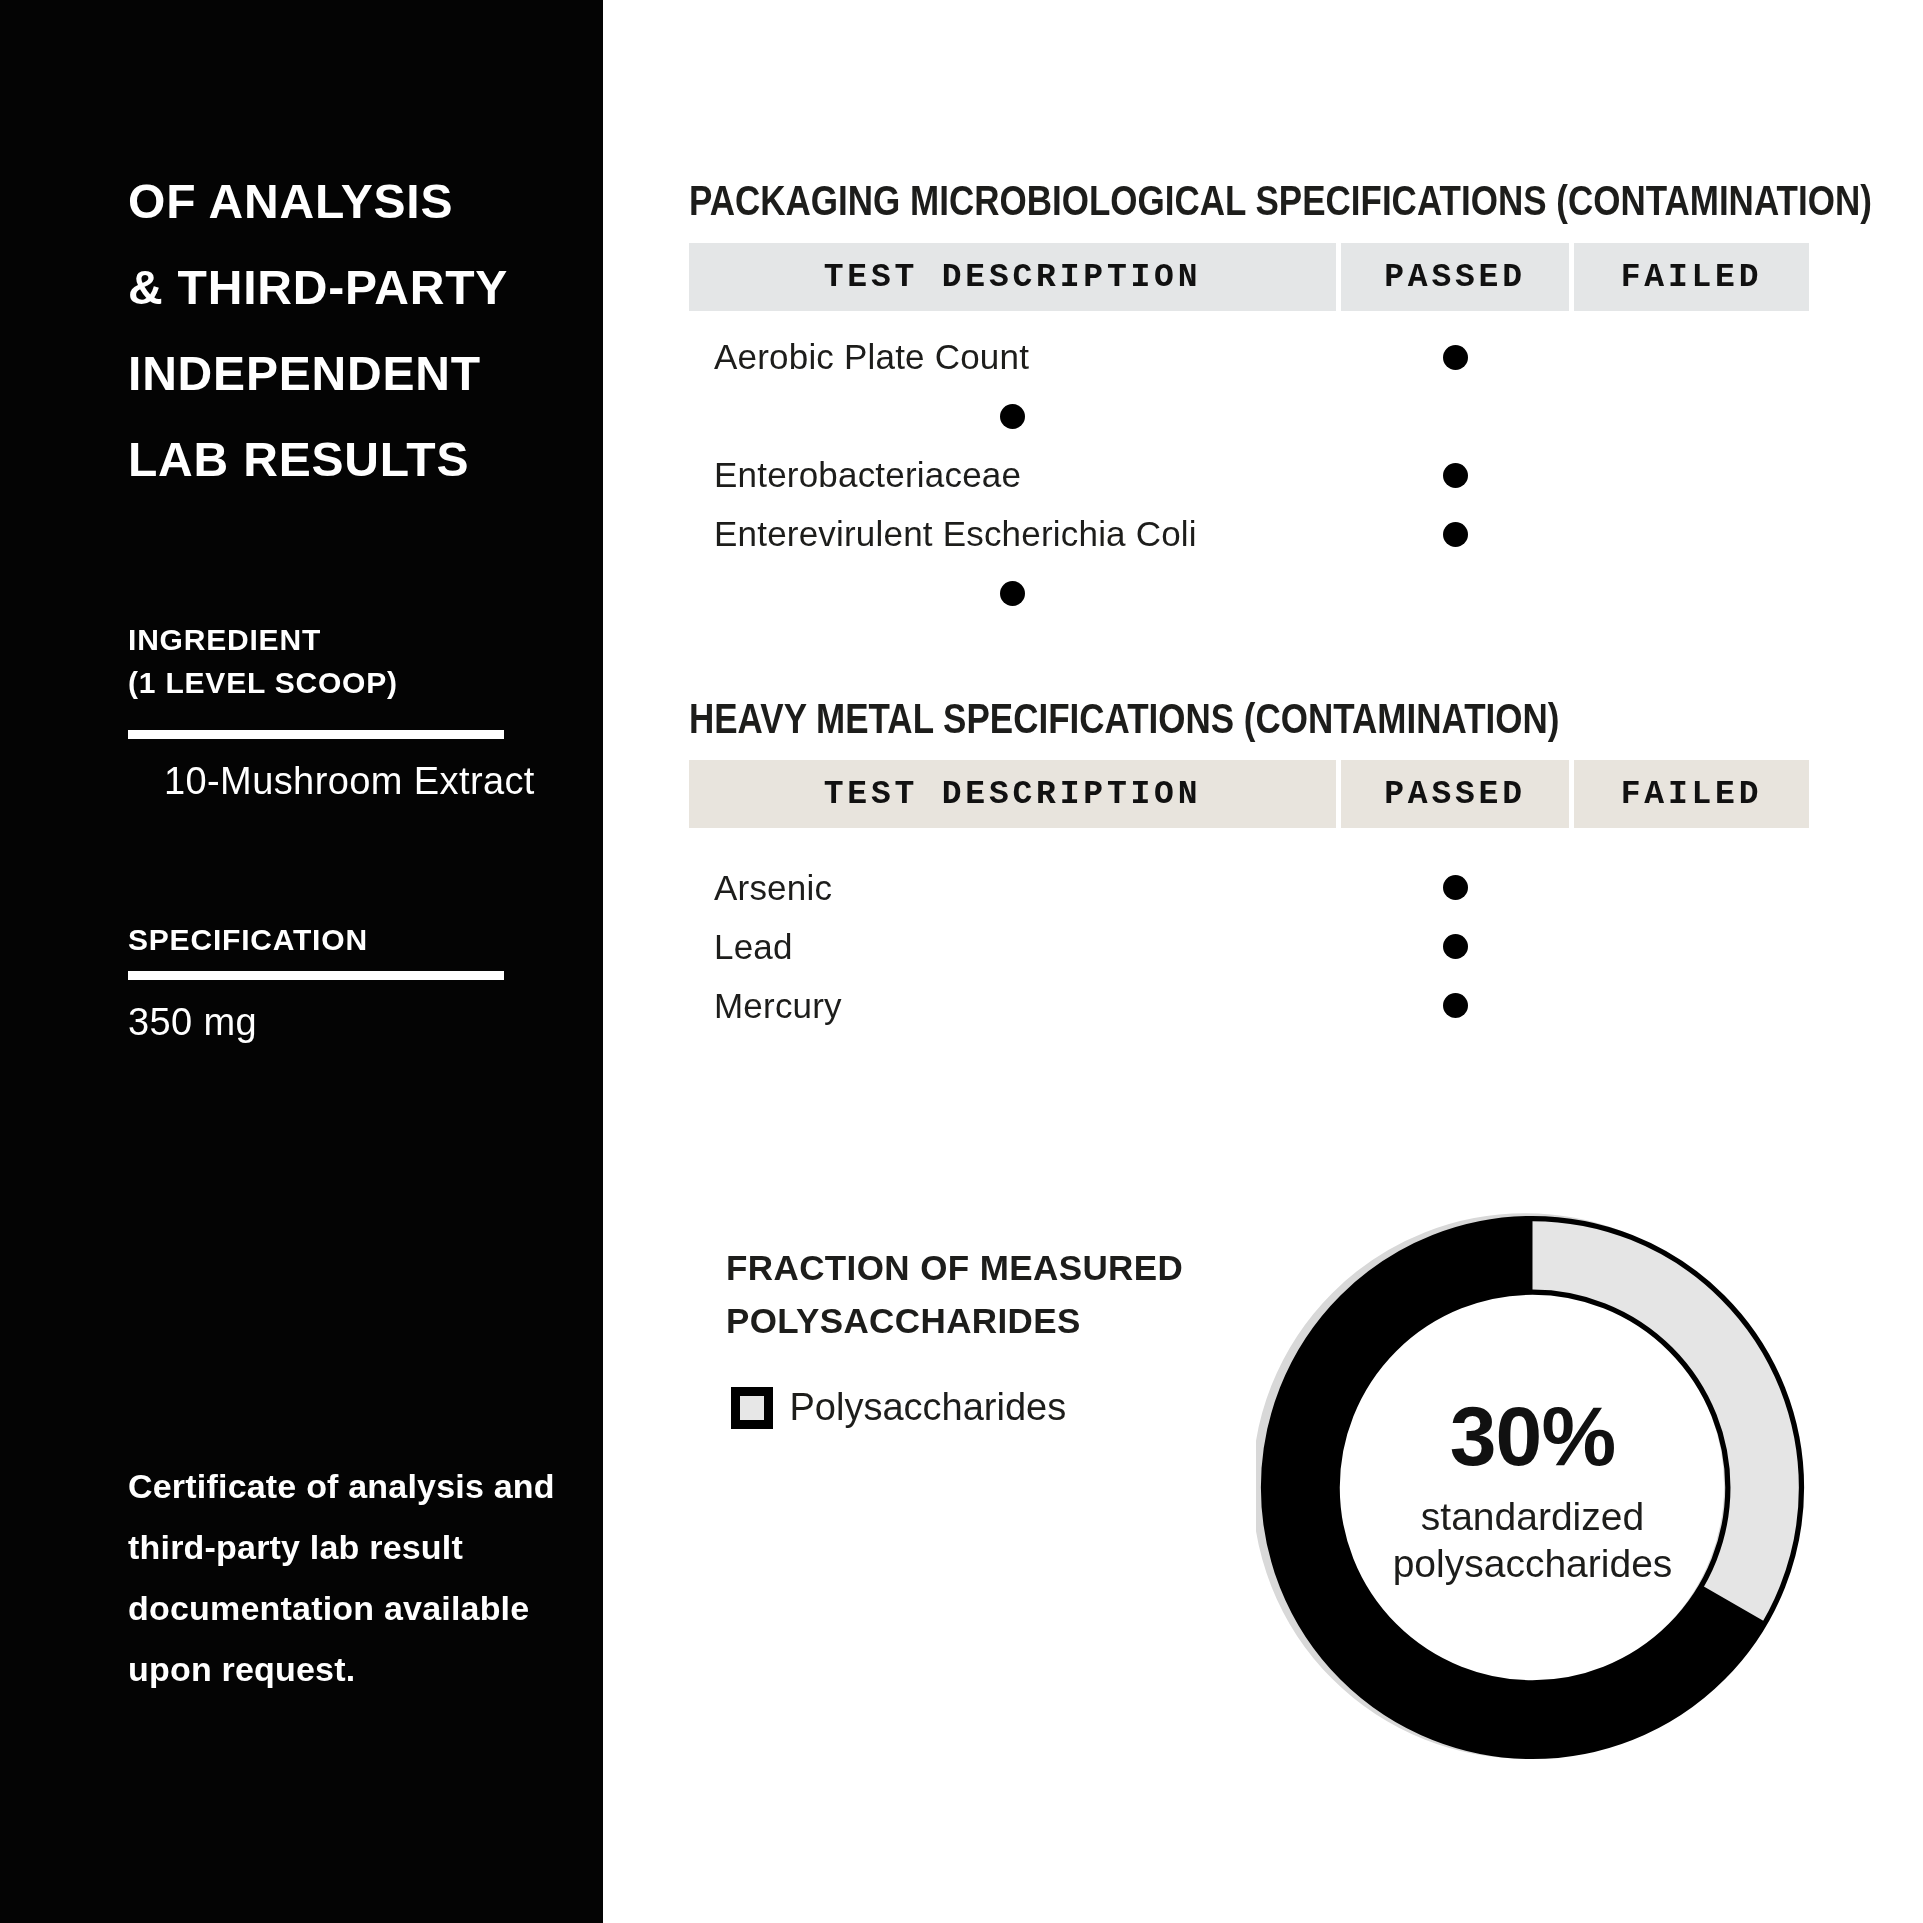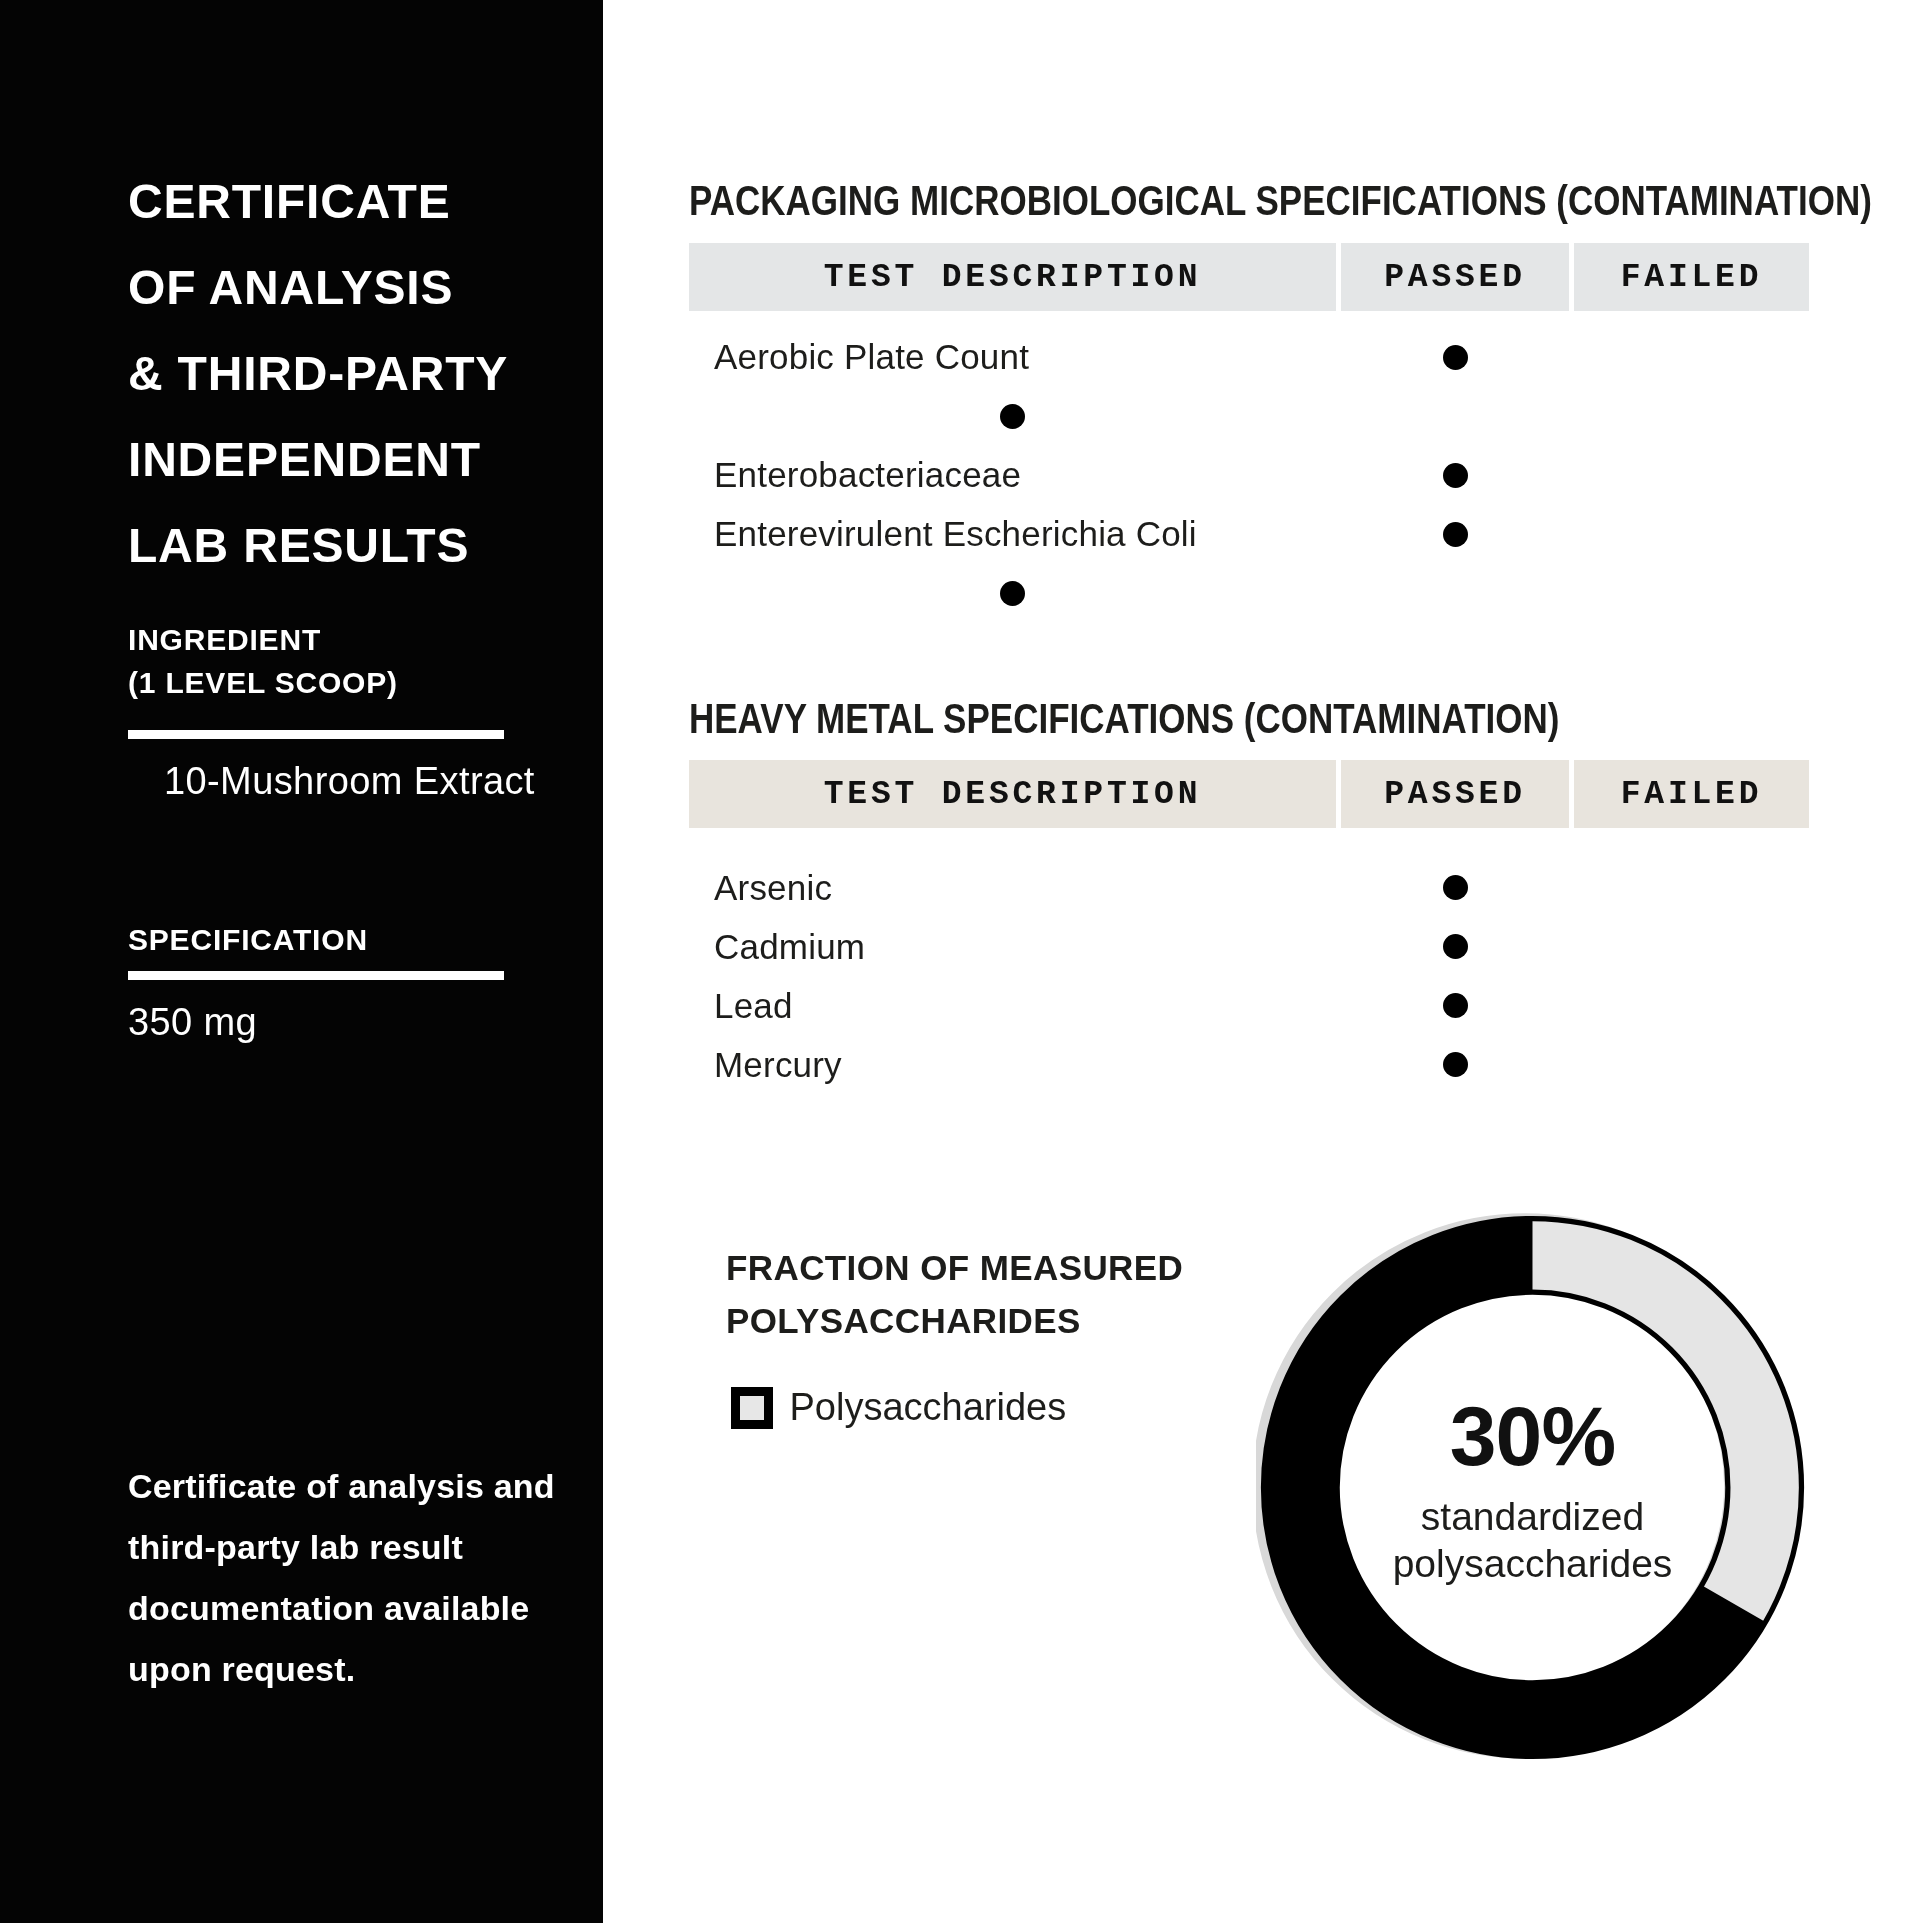--- a/index.html
+++ b/index.html
@@ -53,21 +53,20 @@
   .donut-value{font-size:84px;font-weight:800;letter-spacing:-0.8px;color:#111;margin-bottom:7.5px;}
   .donut-sub{font-size:39px;font-weight:300;line-height:47px;color:#1d1d1b;}
 </style>
 </head>
 <body>
 
 <div id="root" style="--page-bg: #ffffff; --sidebar-bg: #040404; --micro-header-bg: #e4e6e7; --heavy-header-bg: #e8e4dd; --dot: #000000; --donut-gray: #e5e5e5; --donut-shadow: #d8d8d8; --legend-swatch: #e7e7e7; --text-dark: #1d1d1b; --text-light: #ffffff;">
 
   <aside class="sidebar">
     <div class="sb-title" id="sb-title-lines">
-        <div>CERTIFICATE</div>
         <div>OF ANALYSIS</div>
         <div>&amp; THIRD-PARTY</div>
         <div>INDEPENDENT</div>
         <div>LAB RESULTS</div>
       </div>
 
     <div class="sb-label lbl-ingredient">
       <div>INGREDIENT</div>
       <div>(1 LEVEL SCOOP)</div>
     </div>
@@ -138,27 +137,20 @@
     </div>
     <div class="tbody-2" id="heavy-body">
         <div class="trow">
           <div class="cell name">Arsenic</div>
           <div class="cell mark">
             <span class="dot"></span>
           </div>
           <div class="cell mark"></div>
         </div>
         <div class="trow">
-          <div class="cell name">Cadmium</div>
-          <div class="cell mark">
-            <span class="dot"></span>
-          </div>
-          <div class="cell mark"></div>
-        </div>
-        <div class="trow">
           <div class="cell name">Lead</div>
           <div class="cell mark">
             <span class="dot"></span>
           </div>
           <div class="cell mark"></div>
         </div>
         <div class="trow">
           <div class="cell name">Mercury</div>
           <div class="cell mark">
             <span class="dot"></span>

